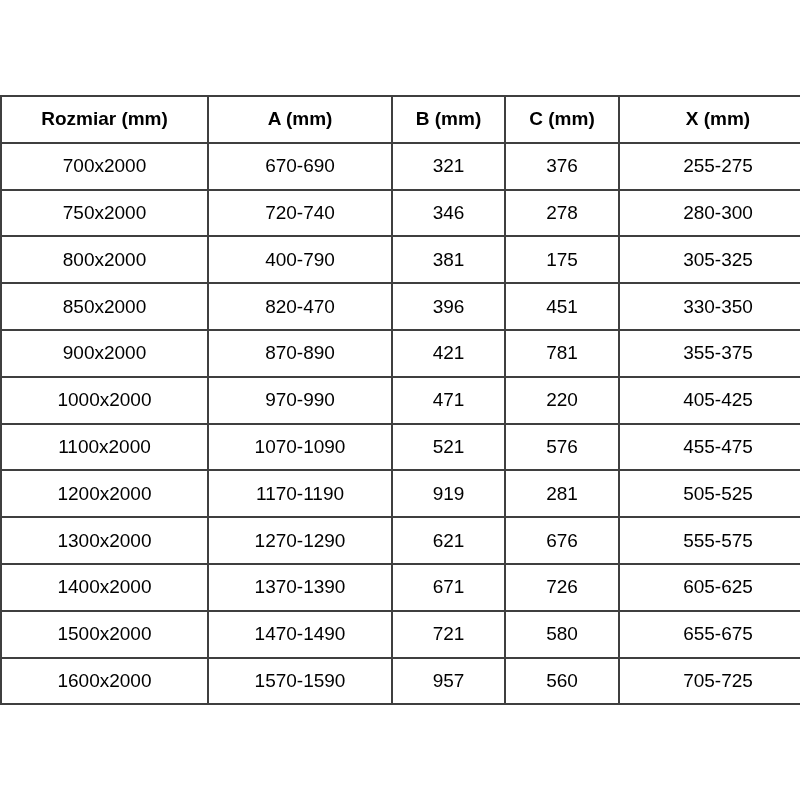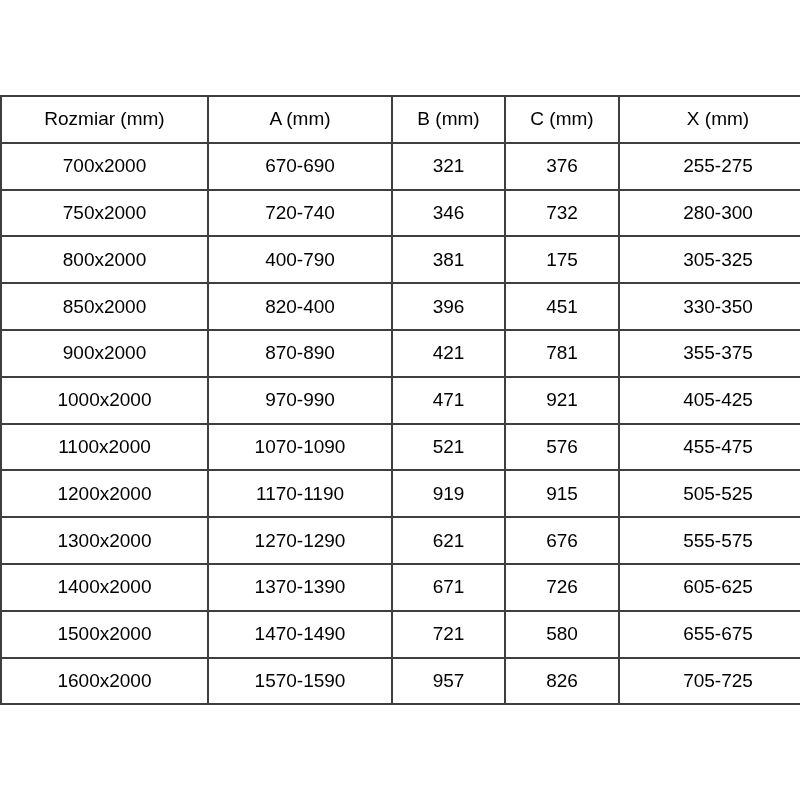--- a/index.html
+++ b/index.html
@@ -28,21 +28,21 @@
     text-align: center;
     vertical-align: middle;
     padding: 0;
     color: #000000;
     font-size: 19px;
     height: 44.8px;
     overflow: hidden;
     white-space: nowrap;
   }
   table.spec-table th {
-    font-weight: normal;
+    font-weight: bold;
   }
   col.c-rozmiar { width: 207px; }
   col.c-a       { width: 184px; }
   col.c-b       { width: 113px; }
   col.c-c       { width: 114px; }
   col.c-x       { width: 198px; }
 </style>
 </head>
 <body>
 
@@ -69,63 +69,63 @@
           <td>700x2000</td>
           <td>670-690</td>
           <td>321</td>
           <td>376</td>
           <td>255-275</td>
         </tr>
         <tr>
           <td>750x2000</td>
           <td>720-740</td>
           <td>346</td>
-          <td>732</td>
+          <td>278</td>
           <td>280-300</td>
         </tr>
         <tr>
           <td>800x2000</td>
           <td>400-790</td>
           <td>381</td>
           <td>175</td>
           <td>305-325</td>
         </tr>
         <tr>
           <td>850x2000</td>
-          <td>820-400</td>
+          <td>820-470</td>
           <td>396</td>
           <td>451</td>
           <td>330-350</td>
         </tr>
         <tr>
           <td>900x2000</td>
           <td>870-890</td>
           <td>421</td>
           <td>781</td>
           <td>355-375</td>
         </tr>
         <tr>
           <td>1000x2000</td>
           <td>970-990</td>
           <td>471</td>
-          <td>921</td>
+          <td>220</td>
           <td>405-425</td>
         </tr>
         <tr>
           <td>1100x2000</td>
           <td>1070-1090</td>
           <td>521</td>
           <td>576</td>
           <td>455-475</td>
         </tr>
         <tr>
           <td>1200x2000</td>
           <td>1170-1190</td>
           <td>919</td>
-          <td>915</td>
+          <td>281</td>
           <td>505-525</td>
         </tr>
         <tr>
           <td>1300x2000</td>
           <td>1270-1290</td>
           <td>621</td>
           <td>676</td>
           <td>555-575</td>
         </tr>
         <tr>
@@ -139,18 +139,18 @@
           <td>1500x2000</td>
           <td>1470-1490</td>
           <td>721</td>
           <td>580</td>
           <td>655-675</td>
         </tr>
         <tr>
           <td>1600x2000</td>
           <td>1570-1590</td>
           <td>957</td>
-          <td>826</td>
+          <td>560</td>
           <td>705-725</td>
         </tr>
       </tbody>
   </table>
 </div>
 
 </body></html>

